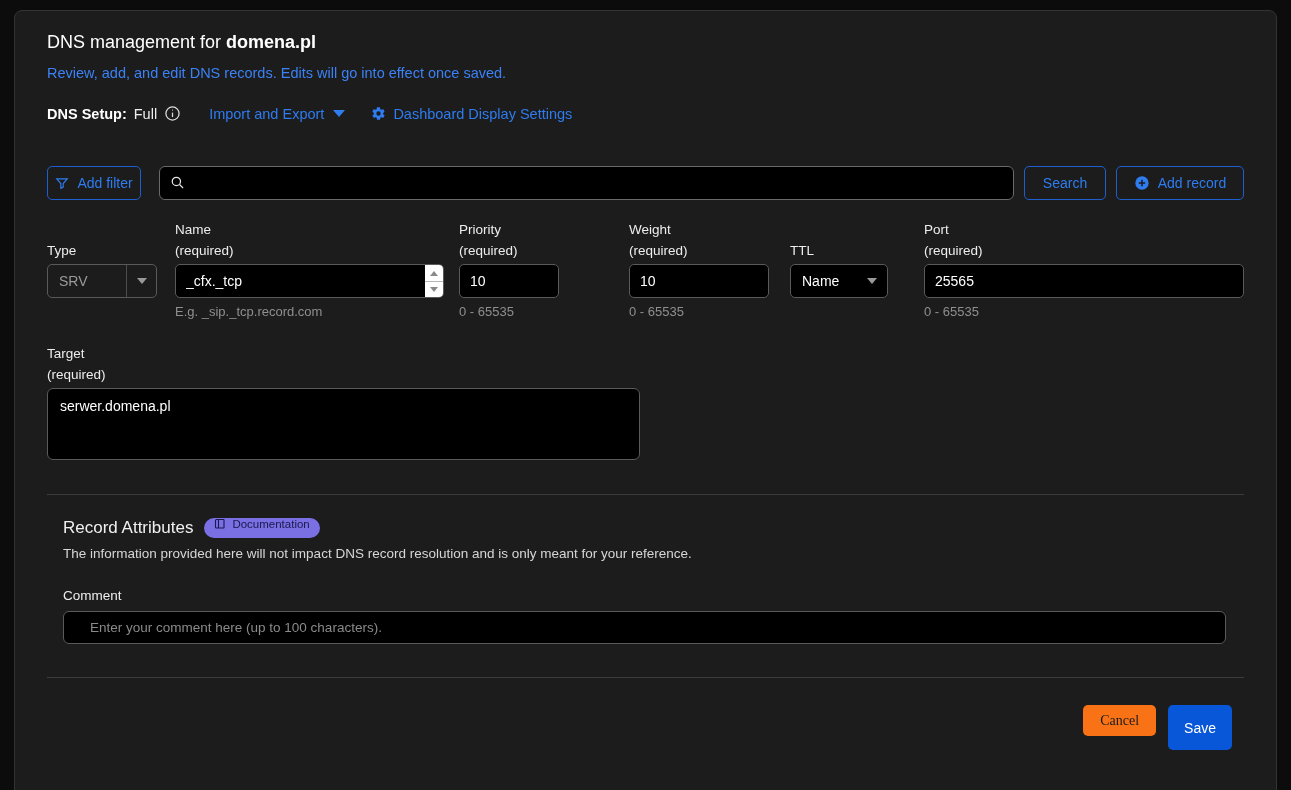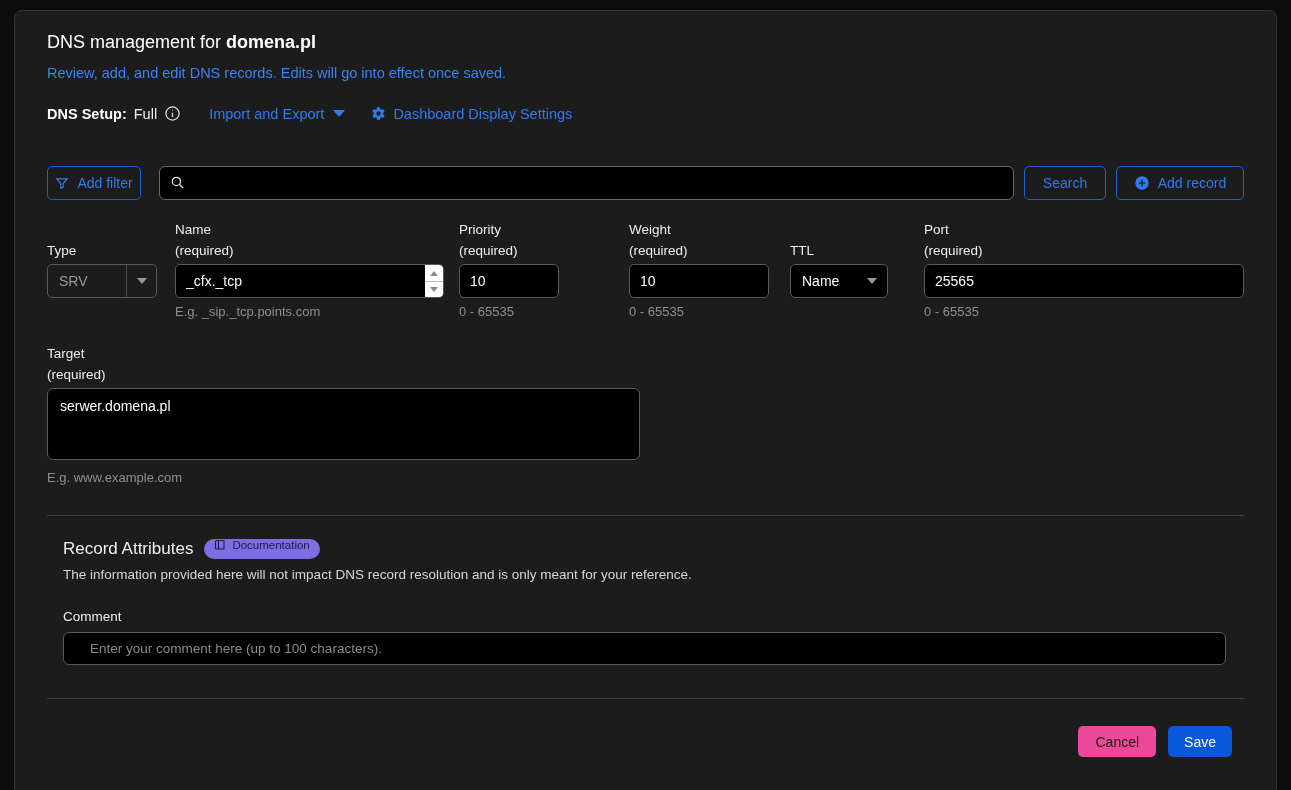--- a/index.html
+++ b/index.html
@@ -99,23 +99,23 @@
   .attrs-desc { margin-top:8px; font-size:13.5px; color:#d6d6d6; }
   .comment-label { margin-top:27px; font-size:13.5px; color:#ededed; }
   .comment-in { width:calc(100% - 18px); height:33px; background:#000; border:1px solid #5a5a5a;
                 border-radius:6px; color:#fff; font-size:13.5px; padding:0 26px; margin-top:8px;
                 font-family:inherit; }
   .comment-in::placeholder { color:#8a8a8a; }
   .divider2 { border:none; border-top:1px solid #3c3c3c; margin-top:33px; }
 
   
   .footer { display:flex; justify-content:flex-end; gap:12px; margin-top:27px; padding-right:12px; }
-  .btn-cancel { background:#ec4899; color:#1a1a1a; border:none; border-radius:5px; height:31px;
-                padding:0 17px; font-size:14px; font-family:Liberation Sans, sans-serif; cursor:pointer; }
-  .btn-save { background:#0757d8; color:#fff; border:none; border-radius:5px; height:31px;
+  .btn-cancel { background:#f97316; color:#1a1a1a; border:none; border-radius:5px; height:31px;
+                padding:0 17px; font-size:14px; font-family:Liberation Serif, serif; cursor:pointer; }
+  .btn-save { background:#0757d8; color:#fff; border:none; border-radius:5px; height:45px;
               padding:0 16px; font-size:14px; font-family:inherit; cursor:pointer; }
 </style>
 </head>
 <body>
 
 <div class="card">
 
   <div class="header-row">
     <div>
       <div class="page-title"><span>DNS management for </span><b>domena.pl</b></div>
@@ -195,21 +195,21 @@
         <input class="field-in" type="text" value="_cfx._tcp" style="">
         <div class="spinner">
           <span class="spin-btn spin-up">
               <span class="tri-up"></span>
             </span>
           <span class="spin-btn">
               <span class="tri-dn"></span>
             </span>
         </div>
       </div>
-      <div class="helper">E.g. _sip._tcp.points.com</div>
+      <div class="helper">E.g. _sip._tcp.record.com</div>
     </div>
 
     <div class="col col-prio">
       <div class="lbl">Priority</div>
       <div class="lbl">(required)</div>
       <input class="field-in" type="text" value="10" style="">
       <div class="helper">0 - 65535</div>
     </div>
 
     <div class="col col-wght">
@@ -236,21 +236,20 @@
       <input class="field-in" type="text" value="25565" style="">
       <div class="helper">0 - 65535</div>
     </div>
 
   </div>
 
   <div class="target-block">
     <div class="lbl">Target</div>
     <div class="lbl">(required)</div>
     <textarea class="target-ta" style="">serwer.domena.pl</textarea>
-    <div class="helper">E.g. www.example.com</div>
   </div>
 
   <hr class="divider">
 
   <div class="attrs">
     <div class="attrs-title-row">
       <span class="attrs-title">Record Attributes</span>
       <span class="doc-badge">
         <svg width="12" height="12" viewBox="0 0 24 24" fill="none" stroke="#19194a" stroke-width="2.2">
           <path d="M5 3h14a1 1 0 0 1 1 1v15a1 1 0 0 1-1 1H5a2 2 0 0 1-2-2V5a2 2 0 0 1 2-2z"></path>

